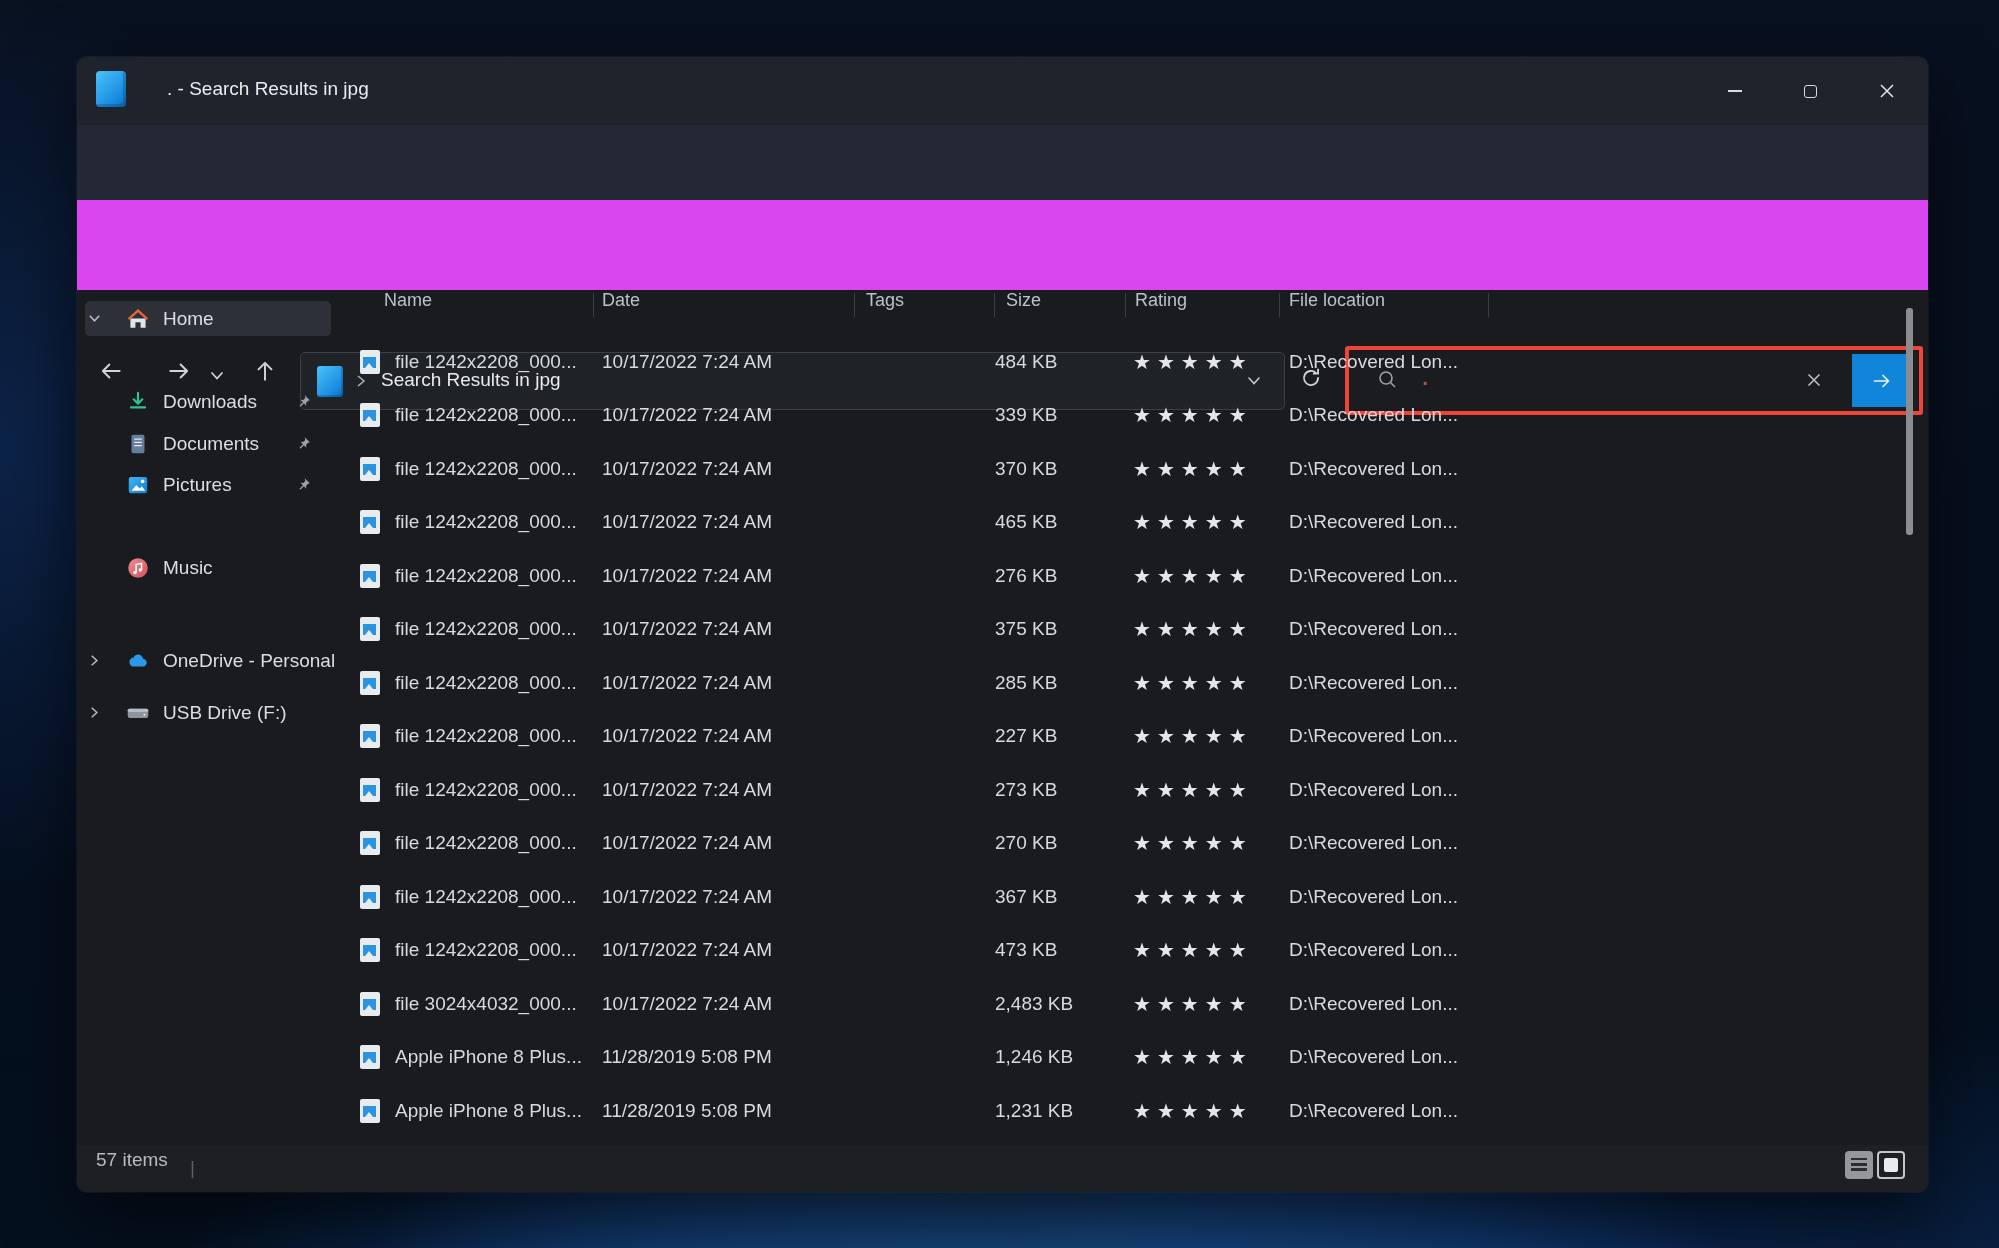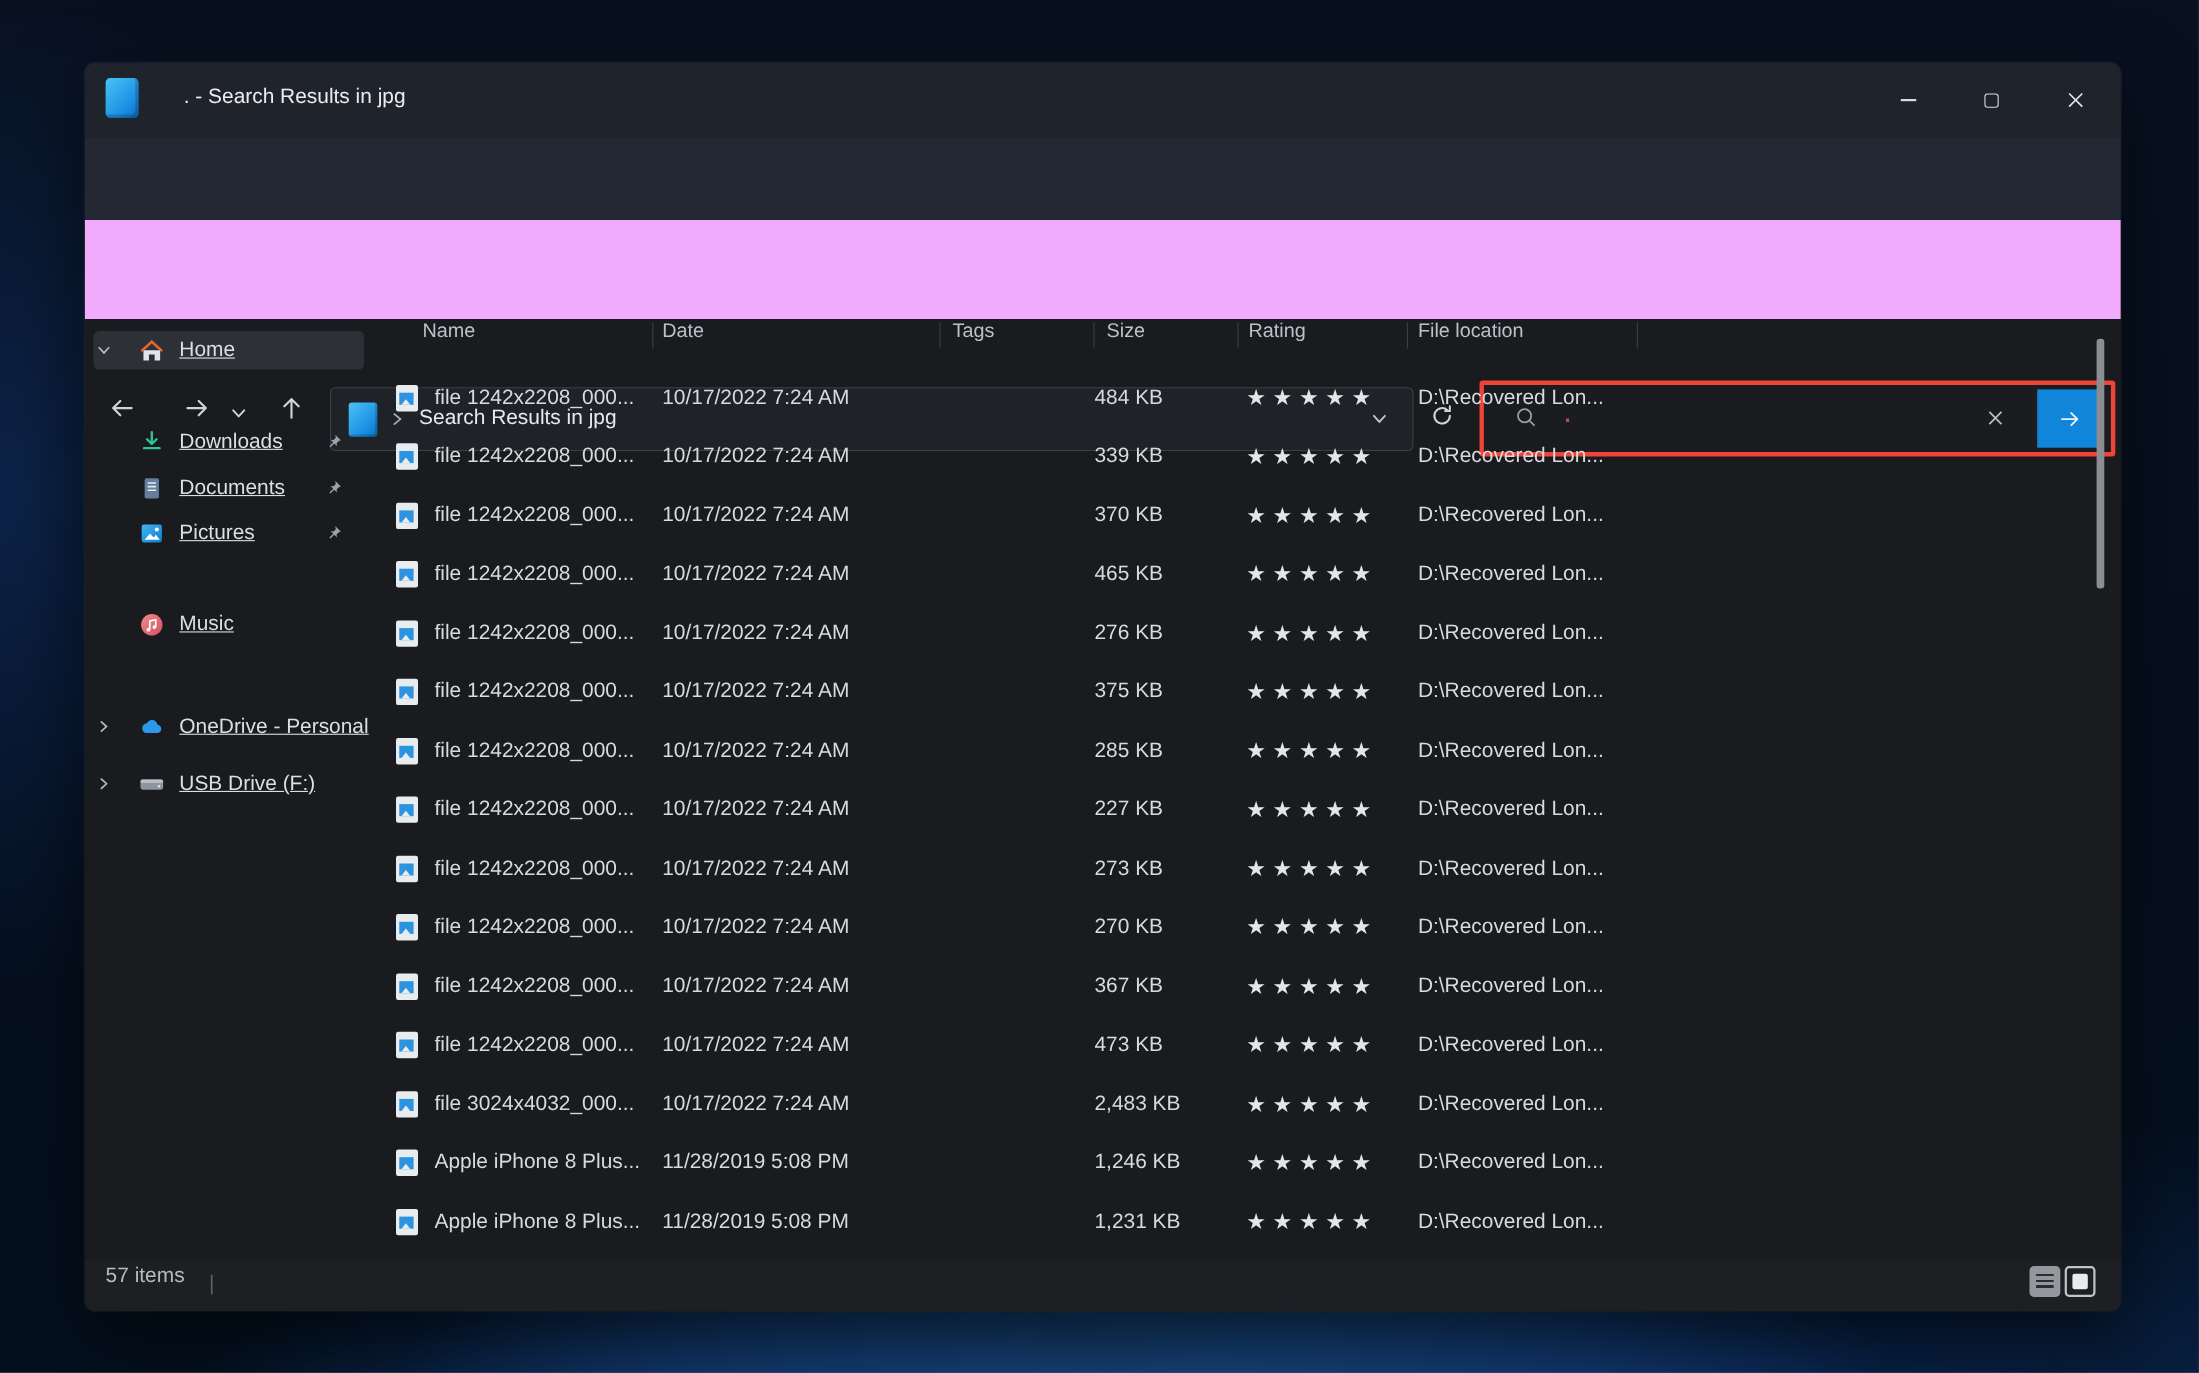--- a/index.html
+++ b/index.html
@@ -36,21 +36,21 @@
 
   
   .toolbar { position:absolute; left:0; top:68px; width:100%; height:75px; background:#232834; }
   .toolbar .abs { position:absolute; }
   .tb-label { font-size:19px; color:#e4e7eb; white-space:nowrap; top:88px; }
   .tb-dim   { color:#eceef1; }
   .tb-divider { top:86px; width:1px; height:30px; background:#3c414b; }
   .tb-more { font-size:20px; letter-spacing:4px; color:#dfe2e6; top:86px; }
 
   
-  .navbar { position:absolute; left:0; top:143px; width:100%; height:90px; background:#f0abfc; }
+  .navbar { position:absolute; left:0; top:143px; width:100%; height:90px; background:#d946ef; }
   .nv { position:absolute; top:158px; }
   .addressbar { position:absolute; left:223px; top:152px; width:985px; height:58px;
     background:#1f2227; border:1px solid #3c4046; border-radius:5px; }
   .ab-ficon { position:absolute; left:16px; top:13px; width:26px; height:31px;
     background:linear-gradient(135deg,#4cc2f7 0%,#1a8fe3 70%,#0f6fc0 100%); border-radius:3px;
     box-shadow:inset -2px -2px 0 rgba(0,0,0,.18); }
   .ab-chev { position:absolute; left:53px; top:20px; }
   .ab-text { position:absolute; left:80px; top:16px; font-size:19px; color:#e8eaed; white-space:nowrap; }
   .ab-drop { position:absolute; left:944px; top:20px; }
   .refresh { position:absolute; left:1221px; top:165px; }
@@ -63,21 +63,21 @@
   .sa-clear { position:absolute; left:454px; top:19px; }
   .sa-go { position:absolute; left:503px; top:4px; width:60px; height:53px; background:#1185da;
     display:flex; align-items:center; justify-content:center; }
 
   
   .sidebar { position:absolute; left:0; top:233px; width:355px; height:855px; }
   .sb-row { position:absolute; left:0; width:100%; height:35px; }
   .sb-hl { position:absolute; left:8px; top:0; width:246px; height:35px; background:#2d3037; border-radius:5px; }
   .sb-chev { position:absolute; left:10px; top:10px; }
   .sb-icon { position:absolute; left:48px; top:5px; width:26px; height:26px; }
-  .sb-label { position:absolute; left:86px; top:7px; font-size:19px; color:#dcdee2; white-space:nowrap;text-decoration:underline; }
+  .sb-label { position:absolute; left:86px; top:7px; font-size:19px; color:#dcdee2; white-space:nowrap; }
   .sb-pin { position:absolute; left:219px; top:10px; }
 
   
   .list { position:absolute; left:0; top:233px; width:1851px; height:855px; }
   .lh { position:absolute; top:0; font-size:18px; color:#bcc1c8; white-space:nowrap; }
   .lh-div { position:absolute; top:3px; width:1px; height:24px; background:#3a3d43; }
   .rows { position:absolute; left:0; top:45px; width:100%; }
   .row { position:relative; height:53.5px; }
   .cell { position:absolute; top:50%; transform:translateY(-50%); font-size:19px; color:#d7dade; white-space:nowrap; }
   .c-icon { left:283px; width:20px; height:24px; background:#e9ecef; border-radius:2px; }

